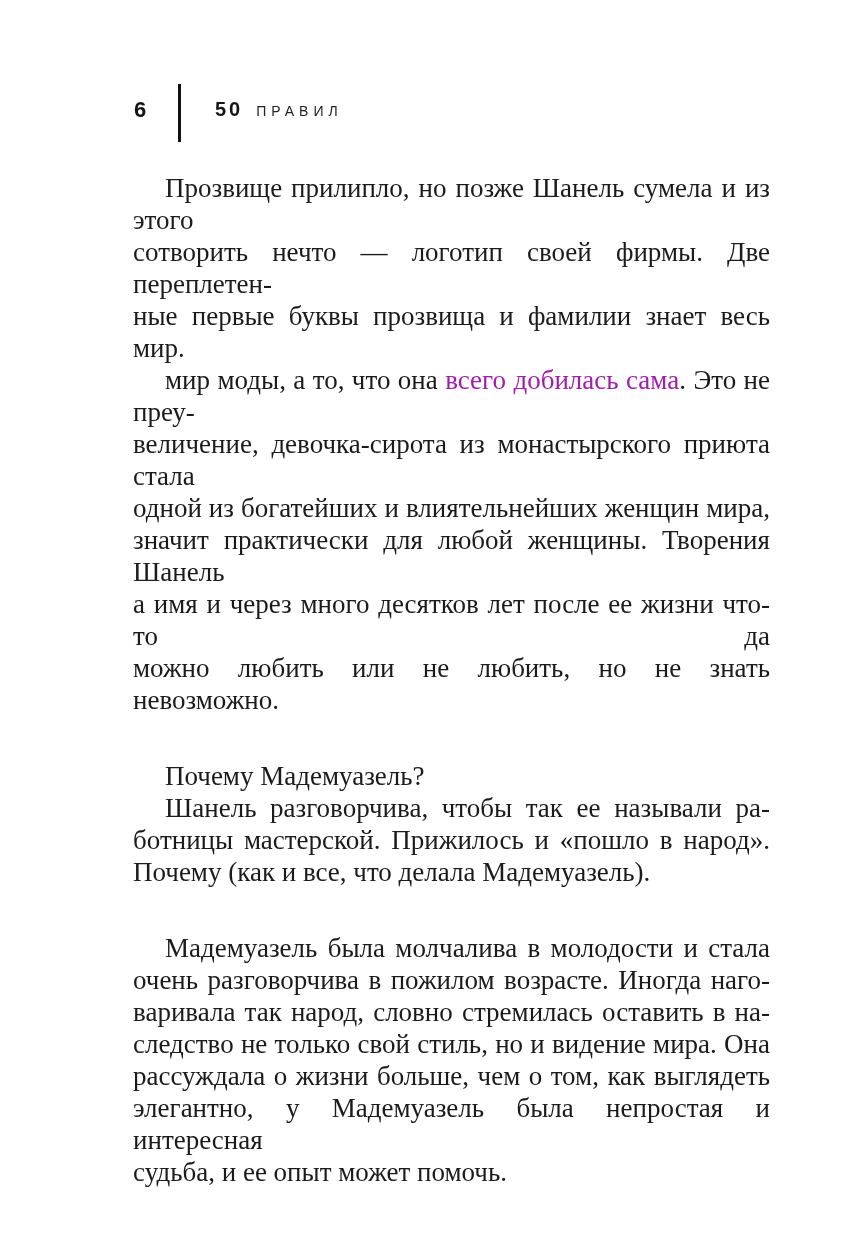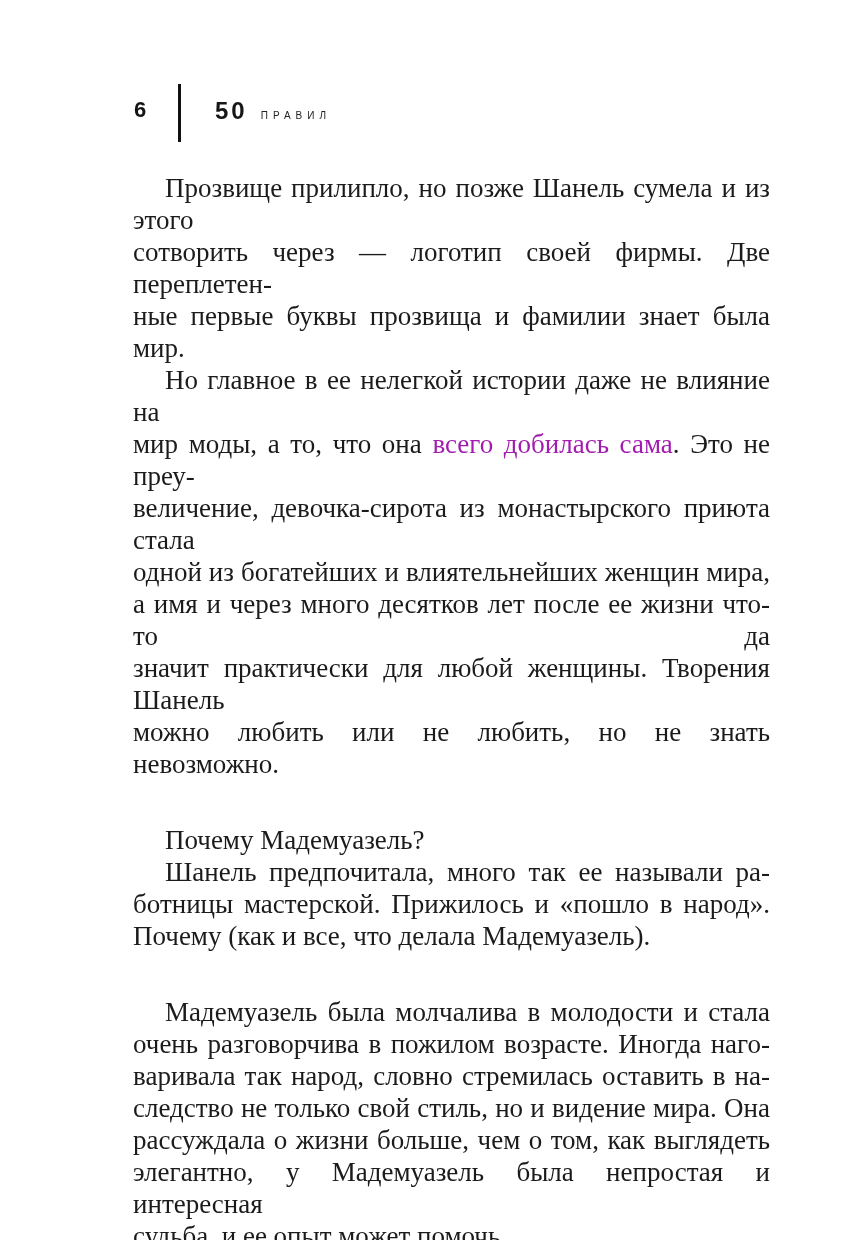--- a/index.html
+++ b/index.html
@@ -49,27 +49,27 @@
     left: 215px;
     top: 98px;
     display: flex;
     align-items: baseline;
     gap: 13px;
     font-family: "Liberation Sans", "DejaVu Sans", sans-serif;
     color: #161616;
     white-space: nowrap;
   }
   .book-title .title-number {
-    font-size: 24px;
+    font-size: 20px;
     line-height: 1.1;
     font-weight: 700;
     letter-spacing: 3px;
   }
   .book-title .title-word {
-    font-size: 10px;
+    font-size: 14px;
     line-height: 1.1;
     font-weight: 400;
     letter-spacing: 5px;
     color: #242424;
   }
 
   
   .page-text {
     position: absolute;
     left: 133px;
@@ -107,37 +107,36 @@
     <div class="header-divider"></div>
     <div class="book-title">
       <span class="title-number">50</span>
       <span class="title-word">ПРАВИЛ</span>
     </div>
   </div>
 
   <div class="page-text">
       <div class="paragraph">
         <div class="line">Прозвище прилипло, но позже Шанель сумела и из этого</div>
-        <div class="line">сотворить через — логотип своей фирмы. Две переплетен-</div>
-        <div class="line last">ные первые буквы прозвища и фамилии знает была мир.</div>
+        <div class="line">сотворить нечто — логотип своей фирмы. Две переплетен-</div>
+        <div class="line last">ные первые буквы прозвища и фамилии знает весь мир.</div>
       </div>
       <div class="paragraph">
-        <div class="line">Но главное в ее нелегкой истории даже не влияние на</div>
         <div class="line">мир моды, а то, что она <strong>всего добилась сама</strong>. Это не преу-</div>
         <div class="line">величение, девочка-сирота из монастырского приюта стала</div>
         <div class="line">одной из богатейших и влиятельнейших женщин мира,</div>
+        <div class="line">значит практически для любой женщины. Творения Шанель</div>
         <div class="line">а имя и через много десятков лет после ее жизни что-то да</div>
-        <div class="line">значит практически для любой женщины. Творения Шанель</div>
         <div class="line last">можно любить или не любить, но не знать невозможно.</div>
       </div>
       <div class="paragraph section-gap">
         <div class="line last">Почему Мадемуазель?</div>
       </div>
       <div class="paragraph">
-        <div class="line">Шанель предпочитала, много так ее называли ра-</div>
+        <div class="line">Шанель разговорчива, чтобы так ее называли ра-</div>
         <div class="line">ботницы мастерской. Прижилось и «пошло в народ».</div>
         <div class="line last">Почему (как и все, что делала Мадемуазель).</div>
       </div>
       <div class="paragraph section-gap">
         <div class="line">Мадемуазель была молчалива в молодости и стала</div>
         <div class="line">очень разговорчива в пожилом возрасте. Иногда наго-</div>
         <div class="line">варивала так народ, словно стремилась оставить в на-</div>
         <div class="line">следство не только свой стиль, но и видение мира. Она</div>
         <div class="line">рассуждала о жизни больше, чем о том, как выглядеть</div>
         <div class="line">элегантно, у Мадемуазель была непростая и интересная</div>

